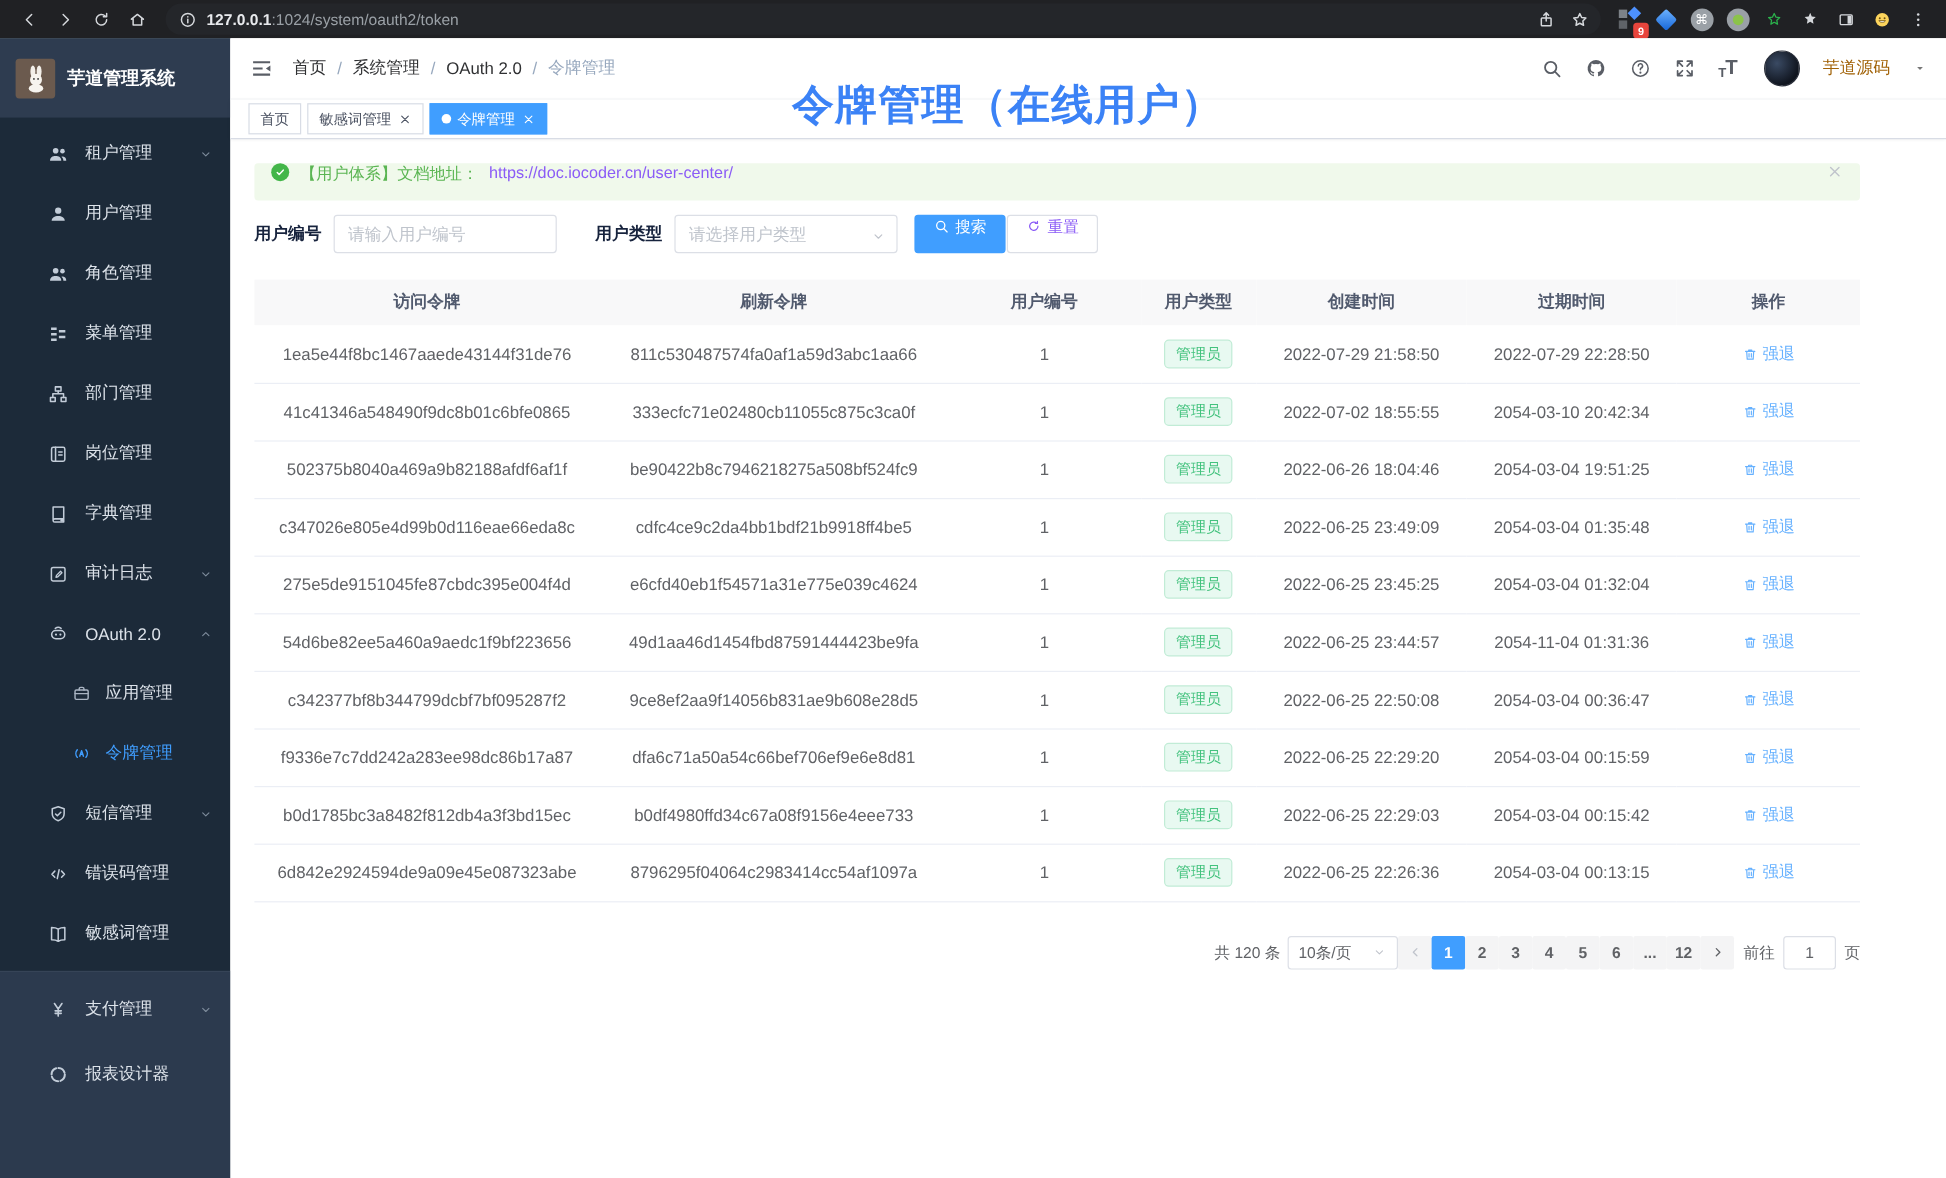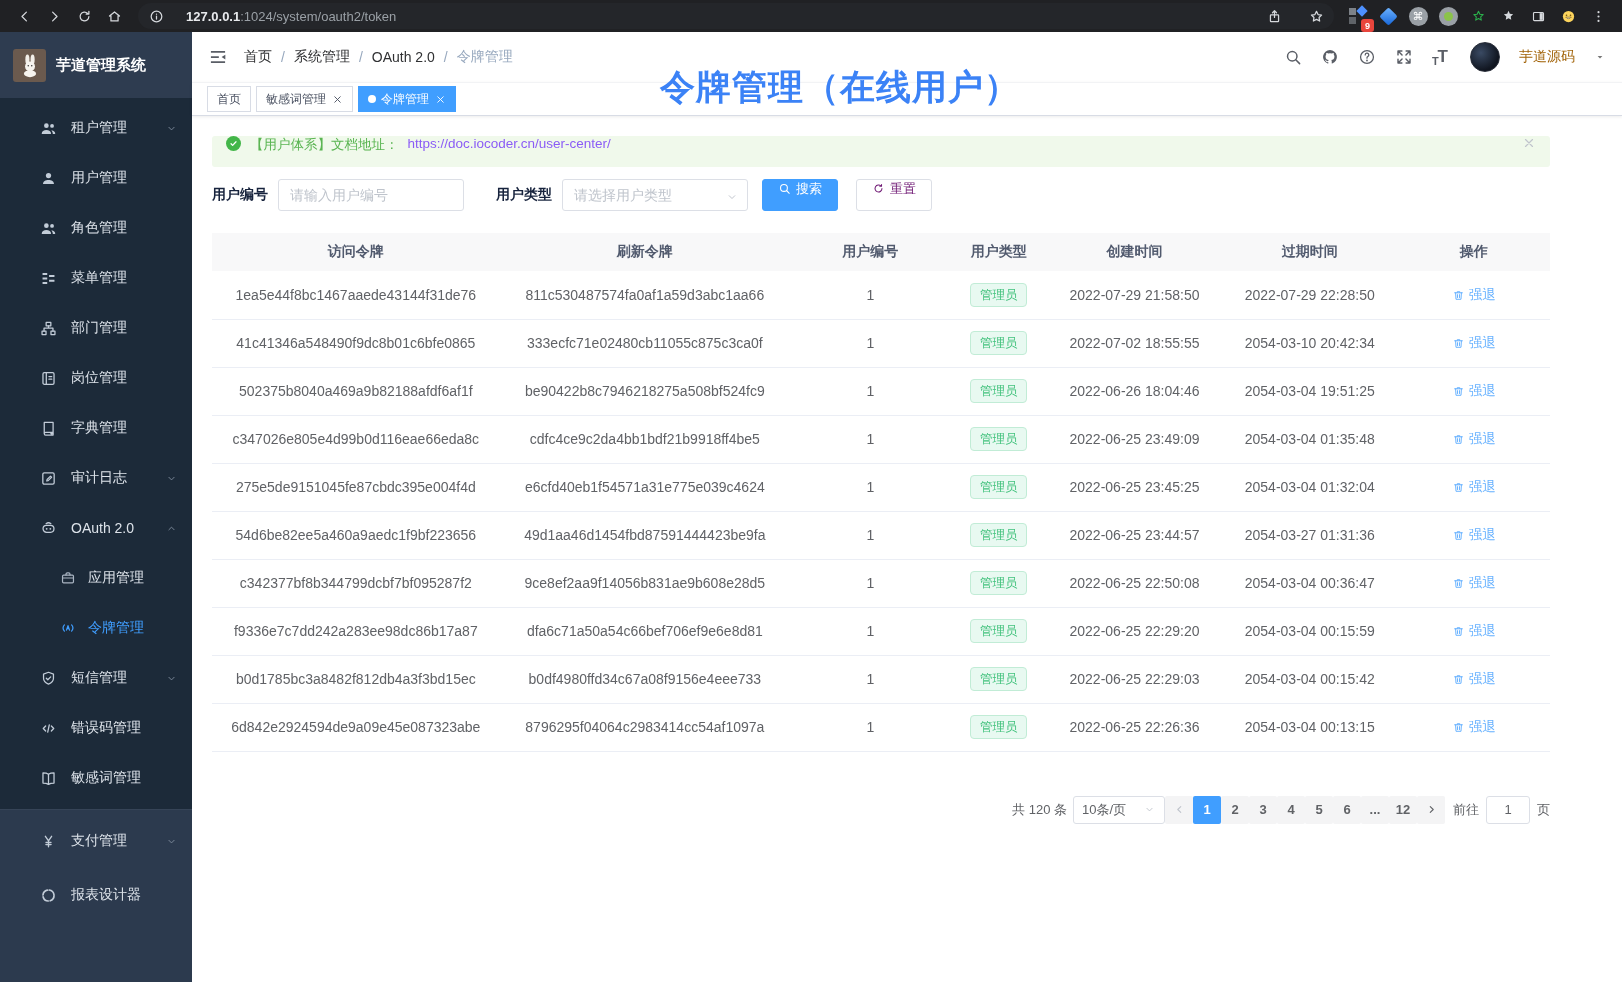--- a/index.html
+++ b/index.html
@@ -5,21 +5,21 @@
   *{box-sizing:border-box;margin:0;padding:0}
   html,body{width:1622px;height:982px;overflow:hidden}
   body{font-family:"Liberation Sans","DejaVu Sans",sans-serif;font-size:14px;color:#303133;background:#fff}
   .ic{width:1em;height:1em;fill:none;stroke:currentColor;stroke-width:2;stroke-linecap:round;stroke-linejoin:round;display:inline-block;vertical-align:middle}
   .ic .f{fill:currentColor;stroke:none}
 
   
   .browser{height:32px;background:#202124;display:flex;align-items:center;padding:0 12px;gap:6px}
   .bic{width:24px;height:24px;display:flex;align-items:center;justify-content:center;color:#d5d8dc;font-size:15px;flex:0 0 auto;position:relative;cursor:pointer}
   .bic .ic{font-size:15px}
-  .urlbar{flex:1;height:26px;display:flex;align-items:center;padding:0 6px;gap:18px;margin:0 6px;border-radius:13px;background:#24262a}
+  .urlbar{flex:1;height:26px;display:flex;align-items:center;padding:0 6px;gap:4px;margin:0 6px;border-radius:13px;background:#24262a}
   .urlbar .url{font-size:13px;color:#9aa0a6;white-space:nowrap}
   .urlbar .url b{color:#e8eaed;font-weight:700}
   .urlbar .spacer{flex:1}
   .extgrid{width:18px;height:18px;position:relative}
   .extgrid i{position:absolute;display:block}
   .extgrid .s1{left:0;top:1px;width:7px;height:7px;background:#7d8288}
   .extgrid .s2{left:0;top:10px;width:7px;height:7px;background:#5f6368}
   .extgrid .dmd{right:1px;top:0;width:8px;height:8px;background:#4d90fe;transform:rotate(45deg)}
   .extbadge{position:absolute;right:-4px;bottom:-4px;min-width:13px;height:13px;background:#e8453c;color:#fff;font-size:9px;font-weight:700;border-radius:3px;display:flex;align-items:center;justify-content:center;font-style:normal;padding:0 2px}
   .gem{width:13px;height:13px;background:linear-gradient(135deg,#6db3ff,#1565d8);transform:rotate(45deg);border-radius:2px}
@@ -81,30 +81,30 @@
   .filters{display:flex;align-items:center;margin-top:12px;height:32px}
   .flabel{font-weight:700;color:#17233d;margin-right:10px;white-space:nowrap}
   .finput,.fselect input{width:186px;height:32px;border:1px solid #dcdfe6;border-radius:3px;padding:0 11px;font-size:14px;color:#606266;outline:none;background:#fff}
   .finput::placeholder,.fselect input::placeholder{color:#bfc4cc}
   .fselect{position:relative;display:inline-flex}
   .fselect .selarrow{position:absolute;right:9px;top:9px;color:#c0c4cc;font-size:14px;pointer-events:none}
   .gap{width:32px}
   .btn{height:32px;border-radius:3px;padding:0 15px;display:inline-flex;align-items:flex-start;gap:5px;font-size:13px;cursor:pointer;font-family:inherit}
   .btn .ic{font-size:13px}
   .btn.primary{background:#409eff;border:1px solid #409eff;color:#fff;margin-left:14px}
-  .btn.plain{background:#fff;border:1px solid #dcdfe6;color:#701a75;margin-left:18px}
+  .btn.plain{background:#fff;border:1px solid #dcdfe6;color:#8b5cf6;margin-left:1px}
 
   .tbl{width:1338px;border-collapse:collapse;margin-top:22px;font-size:14px;color:#606266;table-layout:fixed}
   .tbl th{background:#f8f8f9;height:38px;font-weight:700;color:#515a6e;font-size:14px;text-align:center;white-space:nowrap}
   .tbl td{height:48px;text-align:center;border-bottom:1px solid #ebeef5;white-space:nowrap;overflow:hidden}
   .tag-success{display:inline-block;padding:3px 9px;border-radius:4px;background:#e8f9f1;border:1px solid #c1ecd6;color:#42c27d;font-size:12.5px;line-height:1.3}
   .link-op{color:#66b1ff;display:inline-flex;align-items:center;gap:4px;font-size:13.5px;cursor:pointer;text-decoration:none}
   .link-op .ic{font-size:13px}
 
-  .pagination{width:1338px;display:flex;align-items:center;justify-content:flex-end;gap:0;margin-top:44px;font-size:13px;color:#606266}
+  .pagination{width:1338px;display:flex;align-items:center;justify-content:flex-end;gap:0;margin-top:28px;font-size:13px;color:#606266}
   .ptotal{margin-right:6px;color:#606266}
   .psize{width:92px;height:28px;border:1px solid #dcdfe6;border-radius:3px;background:#fff;display:flex;align-items:center;justify-content:space-between;padding:0 8px;color:#606266;cursor:pointer}
   .psize .ic{font-size:13px;color:#c0c4cc}
   .pbtn{min-width:28px;height:28px;border-radius:2px;background:#f4f4f5;display:inline-flex;align-items:center;justify-content:center;font-weight:700;color:#606266;padding:0 4px;cursor:pointer;font-size:13px}
   .pbtn.active{background:#409eff;color:#fff}
   .pbtn.prev{color:#c0c4cc}
   .pbtn .ic{font-size:13px}
   .goto{display:flex;align-items:center;gap:7px;margin-left:8px}
   .ginput{width:44px;height:28px;border:1px solid #dcdfe6;border-radius:3px;text-align:center;font-size:13px;color:#606266;outline:none}
 </style>
@@ -610,21 +610,21 @@
                     </svg></span>
                   <span>强退</span>
                 </a></td>
             </tr>
             <tr>
               <td>54d6be82ee5a460a9aedc1f9bf223656</td>
               <td>49d1aa46d1454fbd87591444423be9fa</td>
               <td>1</td>
               <td><span class="tag-success">管理员</span></td>
               <td>2022-06-25 23:44:57</td>
-              <td>2054-03-27 01:31:36</td>
+              <td>2054-11-04 01:31:36</td>
               <td><a class="link-op">
                   <span><svg class="ic" viewBox="0 0 24 24">
                       <path d="M4.8 7h14.4M9.6 7V5h4.8v2M6.6 7l.8 12h9.2l.8-12M10.2 10.4v5.4M13.8 10.4v5.4" stroke-width="1.8"></path>
                     </svg></span>
                   <span>强退</span>
                 </a></td>
             </tr>
             <tr>
               <td>c342377bf8b344799dcbf7bf095287f2</td>
               <td>9ce8ef2aa9f14056b831ae9b608e28d5</td>

